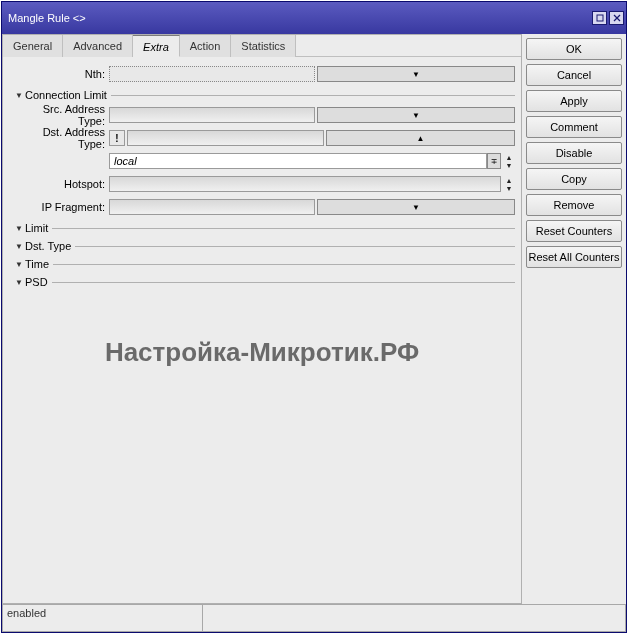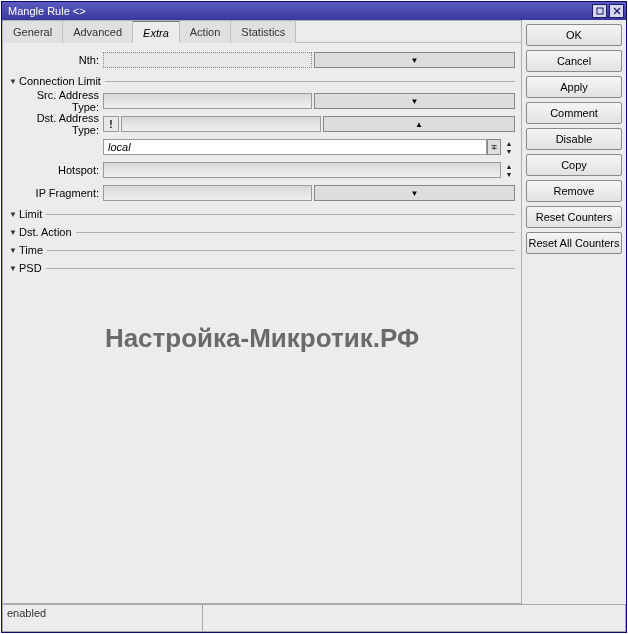--- a/index.html
+++ b/index.html
@@ -18,21 +18,21 @@
       background: #ececec;
       display: flex;
       flex-direction: column;
       position: absolute;
       left: 1px;
       top: 1px;
     }
     .titlebar {
       background: linear-gradient(to bottom, #5b5bc0, #3838a0);
       color: #fff;
-      height: 18px;
+      height: 32px;
       display: flex;
       align-items: center;
       padding: 0 2px 0 6px;
       font-size: 11px;
     }
     .titlebar-text { flex: 1; }
     .titlebar-btns { display: flex; gap: 2px; }
     .titlebar-btn {
       width: 15px; height: 14px;
       background: #d8d8f0;
@@ -75,21 +75,21 @@
     .tab.active {
       background: #ececec;
       border-top: 1px solid #7b7b7b;
       border-bottom: 1px solid #ececec;
       margin-bottom: -1px;
       color: #000;
       font-style: italic;
     }
     .form-area {
       flex: 1;
-      padding: 6px 6px 2px 4px;
+      padding: 6px 6px 2px 10px;
       position: relative;
       overflow: hidden;
     }
     .row {
       display: flex;
       align-items: center;
       height: 22px;
       margin-bottom: 1px;
     }
     .lbl {
@@ -317,21 +317,21 @@
         </div>
 
         <div class="section-row">
           <span class="collapse-tri">▼</span>
           <span class="section-label">Limit</span>
           <span class="section-line"></span>
         </div>
 
         <div class="section-row">
           <span class="collapse-tri">▼</span>
-          <span class="section-label">Dst. Action</span>
+          <span class="section-label">Dst. Type</span>
           <span class="section-line"></span>
         </div>
 
         <div class="section-row">
           <span class="collapse-tri">▼</span>
           <span class="section-label">Time</span>
           <span class="section-line"></span>
         </div>
 
         <div class="section-row">

